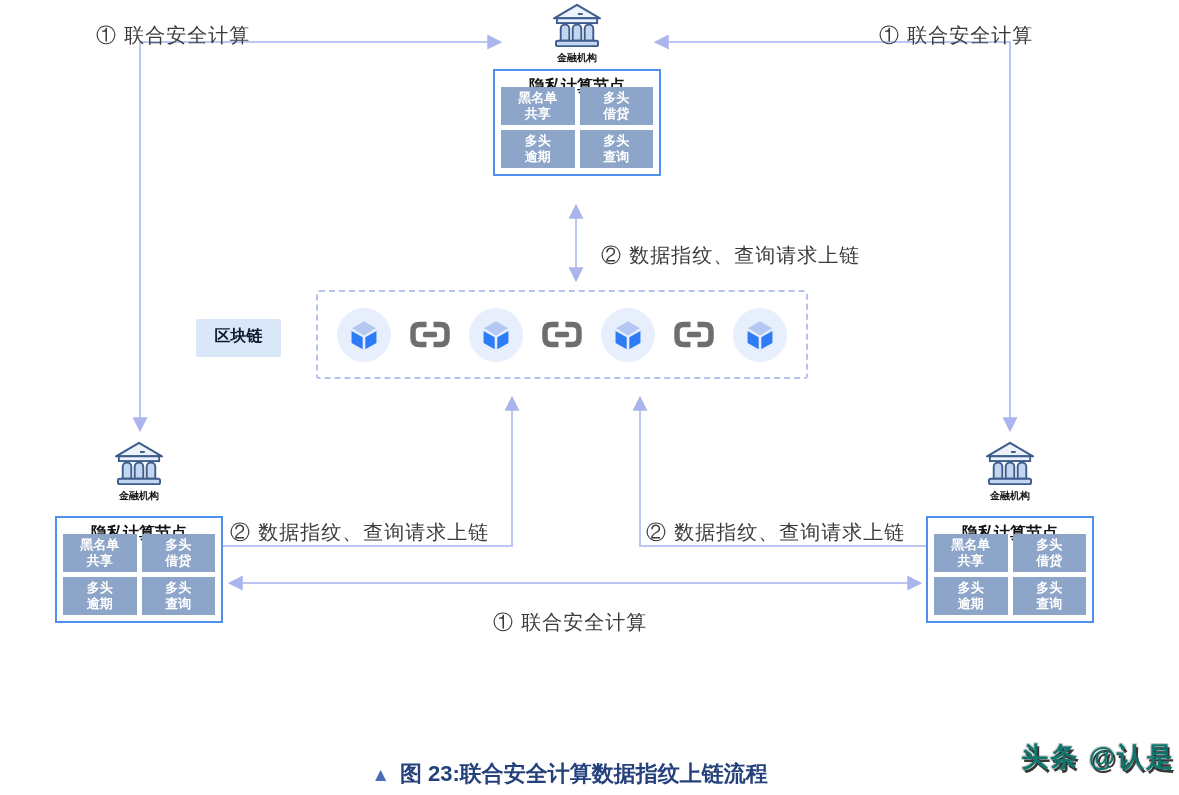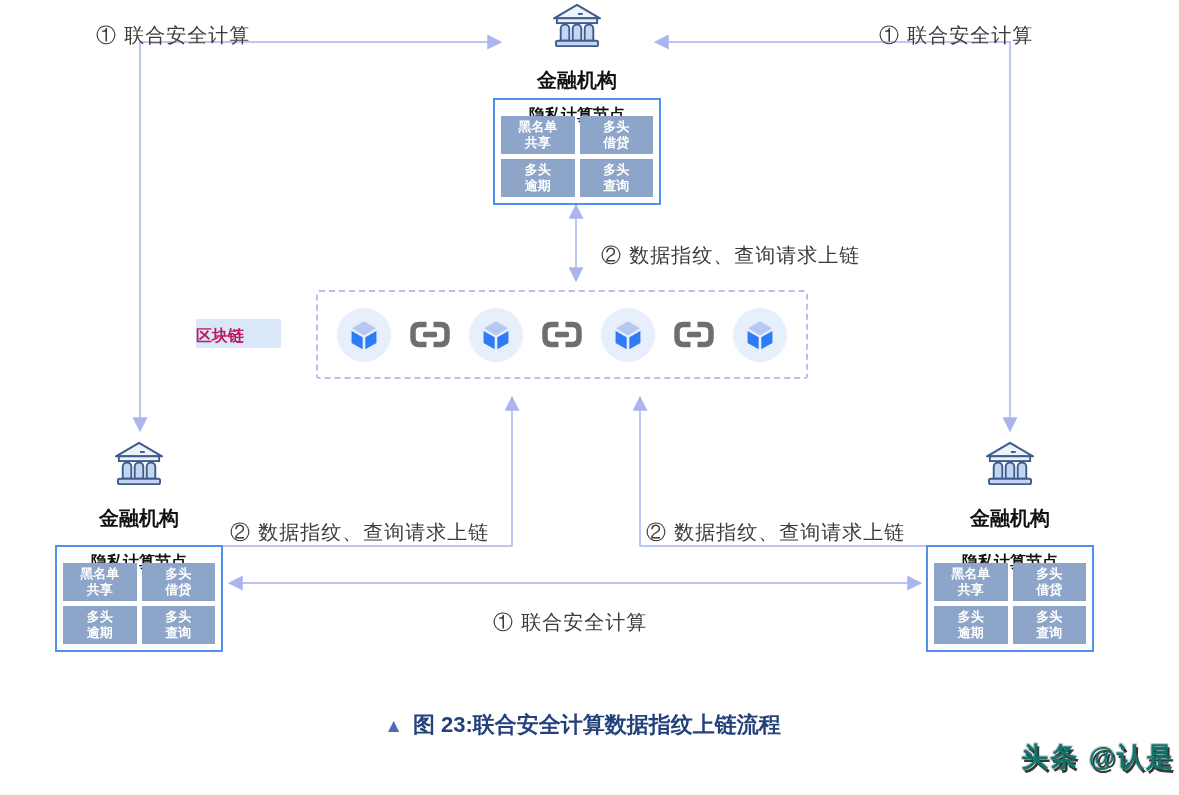--- a/index.html
+++ b/index.html
@@ -23,56 +23,56 @@
   .canvas{
     position:relative;width:1179px;height:795px;background:#ffffff;
     font-family:"Liberation Sans",sans-serif;overflow:hidden;
   }
   .connectors{position:absolute;left:0;top:0;width:1179px;height:795px;}
   .flow-label{
     position:absolute;font-family:"DejaVu Serif",serif;color:var(--label-ink);
     font-size:20px;line-height:26px;letter-spacing:1px;white-space:nowrap;margin-top:12px;
   }
   .node{position:absolute;width:170px;display:flex;flex-direction:column;align-items:center;}
-  .inst-label{font-size:20px;font-weight:700;color:#111;margin-top:19px;white-space:nowrap;text-align:right;}
+  .inst-label{font-size:10px;font-weight:700;color:#111;margin-top:3px;white-space:nowrap;text-align:right;}
   .node-top .panel{margin-top:4px;}
   .node-bottom .panel{margin-top:13px;}
   .panel{
     width:168px;background:#fff;border:2px solid var(--panel-border);
     box-sizing:border-box;
   }
   .panel-title{font-size:16px;font-weight:700;color:#111;text-align:center;line-height:30px;height:16px;white-space:nowrap;}
   .panel-grid{
     display:grid;grid-template-columns:1fr 1fr;grid-template-rows:38px 38px;
     gap:5px;padding:0 6px 6px 6px;
   }
   .panel-cell{
     background:var(--cell-fill);color:#fff;font-size:13px;font-weight:700;
     display:flex;flex-direction:column;align-items:center;justify-content:center;
     line-height:16px;
   }
   .panel-cell span{display:block;text-align:center;}
   .chain-label{
-    position:absolute;left:196px;top:319px;width:85px;height:29px;
-    background:var(--chain-bg);color:#be185d;font-size:16px;font-weight:700;
-    text-align:left;line-height:33px;border-radius:2px;
+    position:absolute;left:196px;top:319px;width:85px;height:38px;
+    background:var(--chain-bg);color:#0f172a;font-size:16px;font-weight:700;
+    text-align:center;line-height:33px;border-radius:2px;
   }
   .chain-box{
     position:absolute;left:316px;top:290px;width:492px;height:89px;
     border:2px dashed #b6c2ee;border-radius:3px;box-sizing:border-box;
     display:flex;align-items:center;justify-content:center;gap:19px;
   }
   .block-circle{
     width:54px;height:54px;border-radius:50%;background:var(--circle-bg);
     display:flex;align-items:center;justify-content:center;flex:0 0 auto;
   }
   .source-note{position:absolute;left:14px;top:710px;font-size:17px;color:#111;white-space:nowrap;}
   .caption{
-    position:absolute;left:0;top:710px;width:1139px;text-align:center;
-    font-size:22px;font-weight:700;color:var(--caption-blue);white-space:nowrap;padding-left:13px;
+    position:absolute;left:0;top:759px;width:1139px;text-align:center;
+    font-size:22px;font-weight:700;color:var(--caption-blue);white-space:nowrap;
   }
   .caption .tri{color:var(--caption-tri);font-size:19px;margin-right:10px;}
   .watermark{
     position:absolute;right:4px;top:739px;font-size:27px;font-weight:700;color:#0f766e;
     letter-spacing:2px;white-space:nowrap;
     text-shadow:2px 3px 0 rgba(45,45,45,.95),-1px -1px 0 rgba(150,150,150,.4),
                 1px -1px 0 rgba(150,150,150,.4),-1px 1px 0 rgba(150,150,150,.4);
   }
 </style>
 </head>

